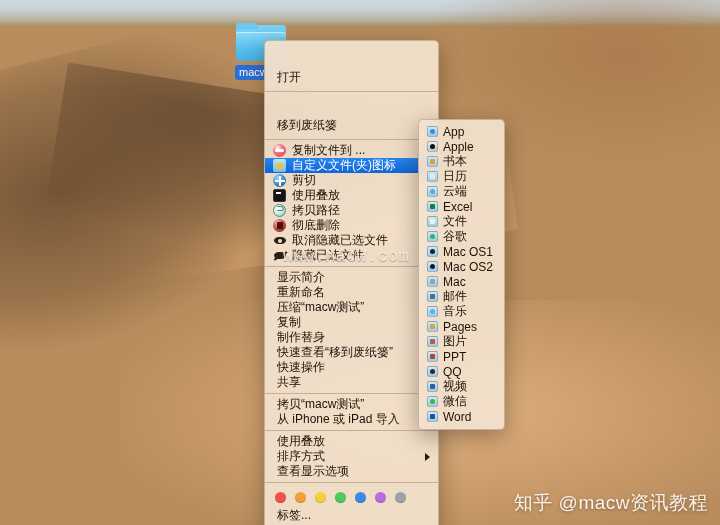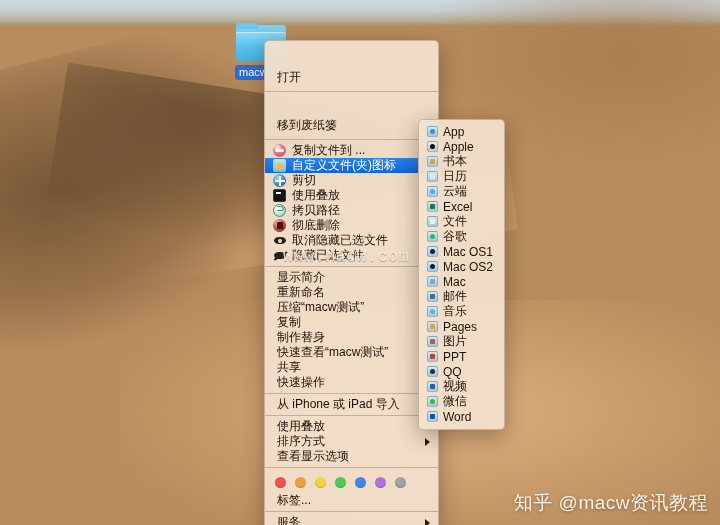--- a/index.html
+++ b/index.html
@@ -240,31 +240,34 @@
       <div class="mi">
         <span class="mi-label">压缩“macw测试”</span>
       </div>
       <div class="mi">
         <span class="mi-label">复制</span>
       </div>
       <div class="mi">
         <span class="mi-label">制作替身</span>
       </div>
       <div class="mi">
-        <span class="mi-label">快速查看“macw测试”</span>
+        <span class="mi-label">快速查看“移到废纸篓”</span>
+      </div>
+      <div class="mi">
+        <span class="mi-label">快速操作</span>
+        <span class="arrow"></span>
       </div>
       <div class="mi">
         <span class="mi-label">共享</span>
         <span class="arrow"></span>
       </div>
-      <div class="mi">
-        <span class="mi-label">快速操作</span>
-        <span class="arrow"></span>
-      </div>
-      <div class="sep"></div>
+      <div class="sep"></div>
+      <div class="mi">
+        <span class="mi-label">拷贝“macw测试”</span>
+      </div>
       <div class="mi">
         <span class="mi-label">从 iPhone 或 iPad 导入</span>
         <span class="arrow"></span>
       </div>
       <div class="sep"></div>
       <div class="mi">
         <span class="mi-label">使用叠放</span>
       </div>
       <div class="mi">
         <span class="mi-label">排序方式</span>

